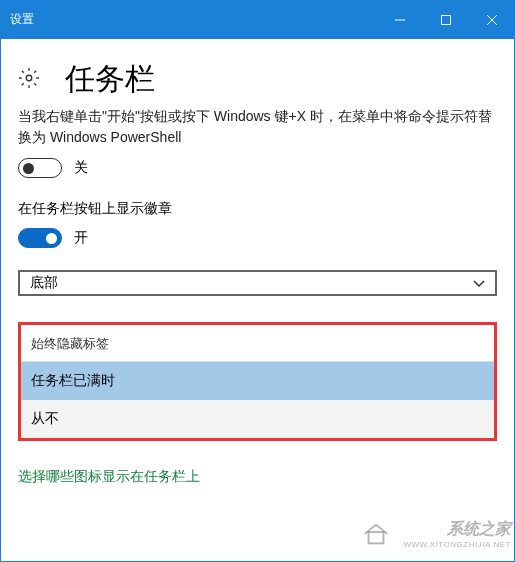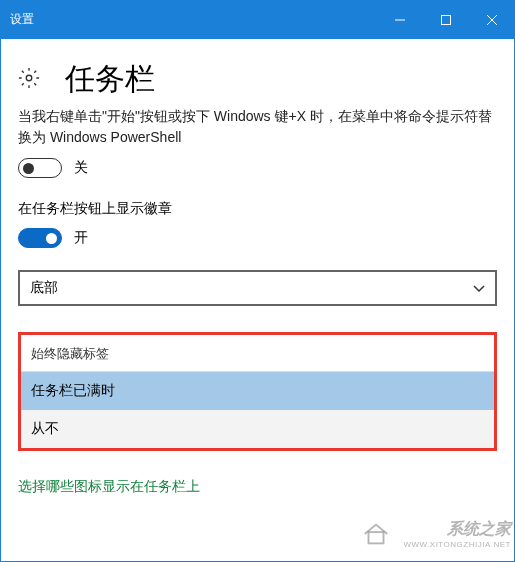--- a/index.html
+++ b/index.html
@@ -13,21 +13,21 @@
     .header-row { display: flex; align-items: center; gap: 25px; margin-bottom: 6px; }
     .page-title { font-size: 30px; font-weight: 400; }
     .desc { font-size: 14px; line-height: 1.5; color: #222; margin-bottom: 10px; }
     .toggle-row { display: flex; align-items: center; gap: 12px; margin-bottom: 22px; }
     .toggle { width: 44px; height: 20px; border-radius: 10px; border: 1px solid #333; position: relative; background: #fff; }
     .toggle.on { background: #0a6ac6; border-color: #0a6ac6; }
     .toggle-knob { position: absolute; width: 11px; height: 11px; border-radius: 50%; background: #333; top: 3.5px; left: 4px; }
     .toggle.on .toggle-knob { background: #fff; left: auto; right: 4px; }
     .toggle-label { font-size: 14px; }
     .section-label { font-size: 14px; margin-bottom: 10px; }
-    .dropdown { border: 2px solid #646464; height: 36px; display: flex; align-items: center; padding: 0 10px; font-size: 14px; margin-bottom: 26px; }
+    .dropdown { border: 2px solid #646464; height: 26px; display: flex; align-items: center; padding: 0 10px; font-size: 14px; margin-bottom: 26px; }
     .dropdown-text { flex: 1; }
     .dropdown-chevron { }
     .option-list { border: 3px solid #e8372f; margin-bottom: 27px; }
     .option-header { font-size: 13px; padding: 10px 10px 8px 10px; color: #333; border-bottom: 1px solid #ddd; background: #fff; }
     .option-item { font-size: 14px; padding: 10px 10px; background: #f3f3f3; }
     .option-item.selected { background: #a3c8e8; }
     .section-title { font-size: 22px; font-weight: 400; margin-bottom: 14px; }
     .link { color: #15803d; font-size: 14px; display: block; margin-bottom: 18px; }
     .watermark { position: absolute; right: 4px; bottom: 13px; color: rgba(120,120,120,0.55); font-size: 16px; font-style: italic; display: flex; align-items: center; gap: 12px; text-align: right; }
     .watermark-logo { width: 30px; height: 28px; }

